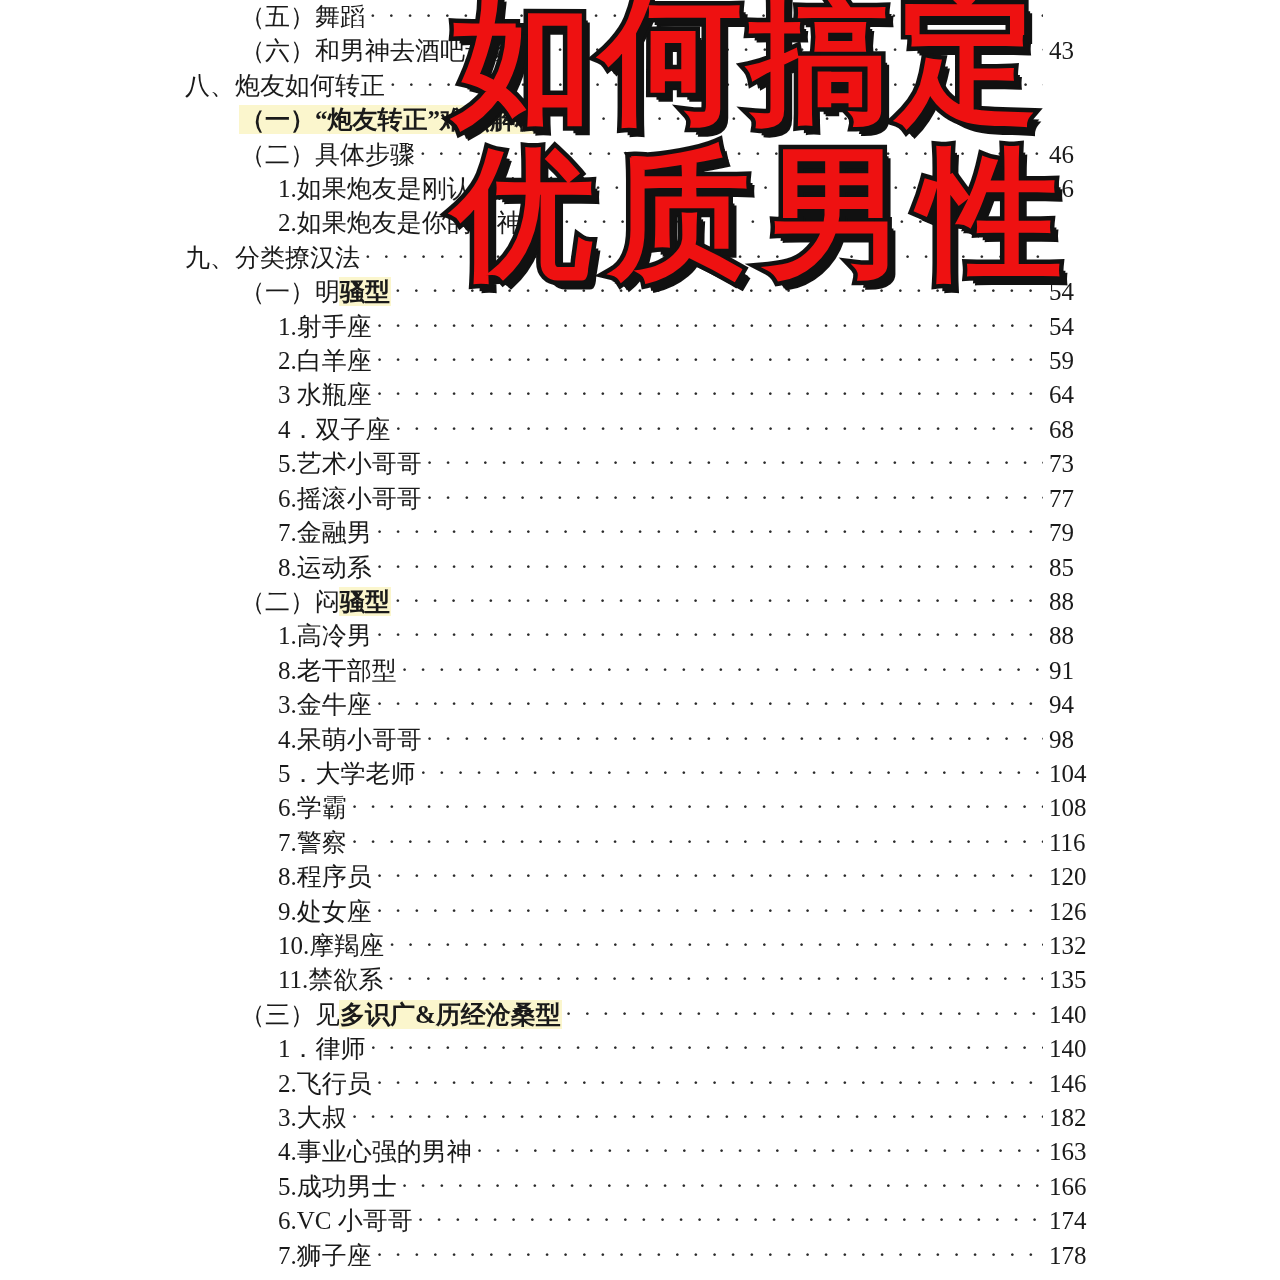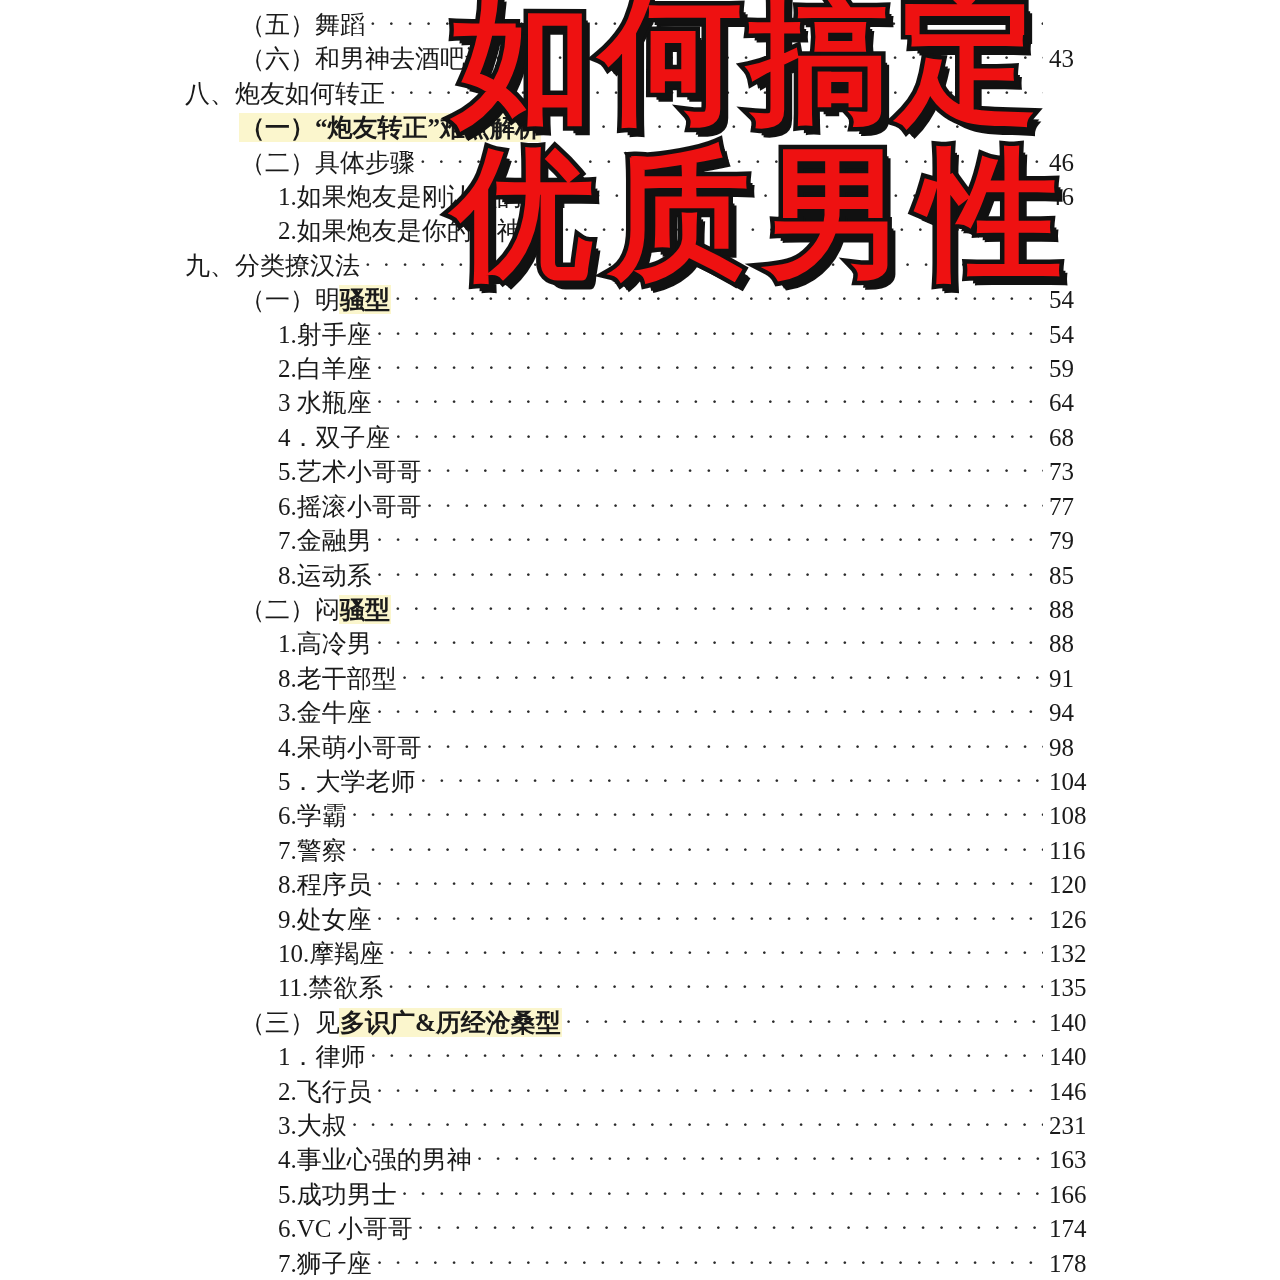--- a/index.html
+++ b/index.html
@@ -12,21 +12,21 @@
     height: 1280px;
     position: relative;
     overflow: hidden;
     font-family: "Liberation Serif", serif;
     color: #1a1a1a;
   }
 
   
   .toc {
     position: absolute;
-    top: 8px;
+    top: 0;
     left: 0;
     width: 1280px;
     padding-top: 0px;
     box-sizing: border-box;
   }
 
   .row {
     display: flex;
     align-items: baseline;
     font-size: 25px;
@@ -255,21 +255,21 @@
         <span class="page">140</span>
       </div>
       <div class="row lvl2">
         <span class="label">2.飞行员</span>
         <span class="dots">· · · · · · · · · · · · · · · · · · · · · · · · · · · · · · · · · · · · · · · · · · · · · · · · · · · · · · · · · · · · · · · · · · · · · · · · · · · · · · · · · · · · · · · · · </span>
         <span class="page">146</span>
       </div>
       <div class="row lvl2">
         <span class="label">3.大叔</span>
         <span class="dots">· · · · · · · · · · · · · · · · · · · · · · · · · · · · · · · · · · · · · · · · · · · · · · · · · · · · · · · · · · · · · · · · · · · · · · · · · · · · · · · · · · · · · · · · · </span>
-        <span class="page">231</span>
+        <span class="page">182</span>
       </div>
       <div class="row lvl2">
         <span class="label">4.事业心强的男神</span>
         <span class="dots">· · · · · · · · · · · · · · · · · · · · · · · · · · · · · · · · · · · · · · · · · · · · · · · · · · · · · · · · · · · · · · · · · · · · · · · · · · · · · · · · · · · · · · · · · </span>
         <span class="page">163</span>
       </div>
       <div class="row lvl2">
         <span class="label">5.成功男士</span>
         <span class="dots">· · · · · · · · · · · · · · · · · · · · · · · · · · · · · · · · · · · · · · · · · · · · · · · · · · · · · · · · · · · · · · · · · · · · · · · · · · · · · · · · · · · · · · · · · </span>
         <span class="page">166</span>

